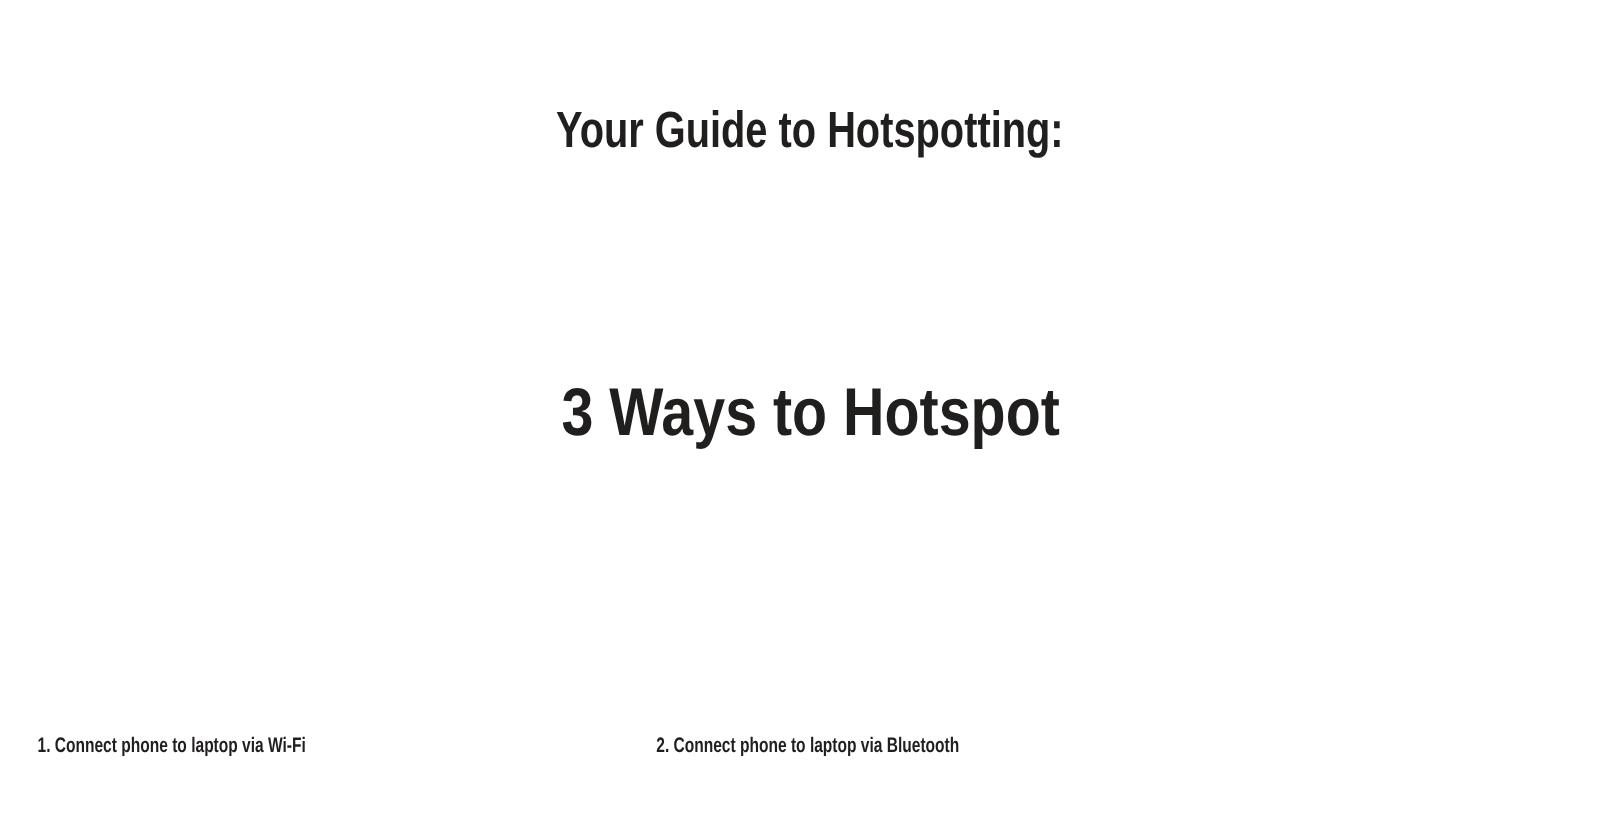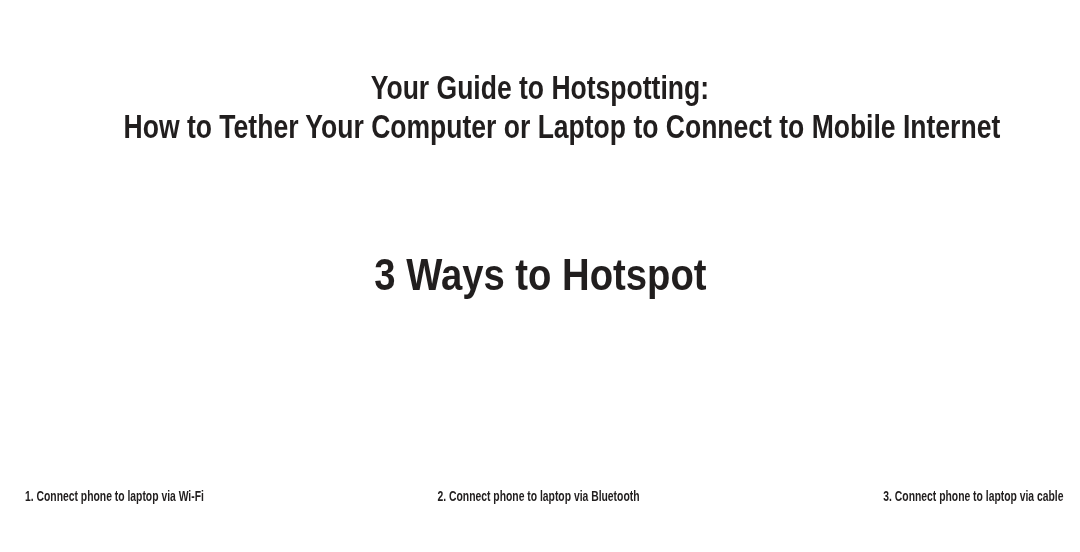--- a/index.html
+++ b/index.html
@@ -81,34 +81,28 @@
 </style>
 </head>
 <body>
 
 <div class="page">
 
   <h1 class="title">
     <span class="title-line">
       <span>Your Guide to Hotspotting:</span>
     </span>
-    <span class="title-line">
-      <span>How to Tether Your Computer or Laptop to Connect to Mobile Internet</span>
-    </span>
   </h1>
 
   <h2 class="subtitle">
     <span>3 Ways to Hotspot</span>
   </h2>
 
   <div class="methods">
     <div class="method method-1">
       <span>1. Connect phone to laptop via Wi-Fi</span>
     </div>
     <div class="method method-2">
       <span>2. Connect phone to laptop via Bluetooth</span>
     </div>
-    <div class="method method-3">
-      <span>3. Connect phone to laptop via cable</span>
-    </div>
   </div>
 
 </div>
 
 </body></html>

